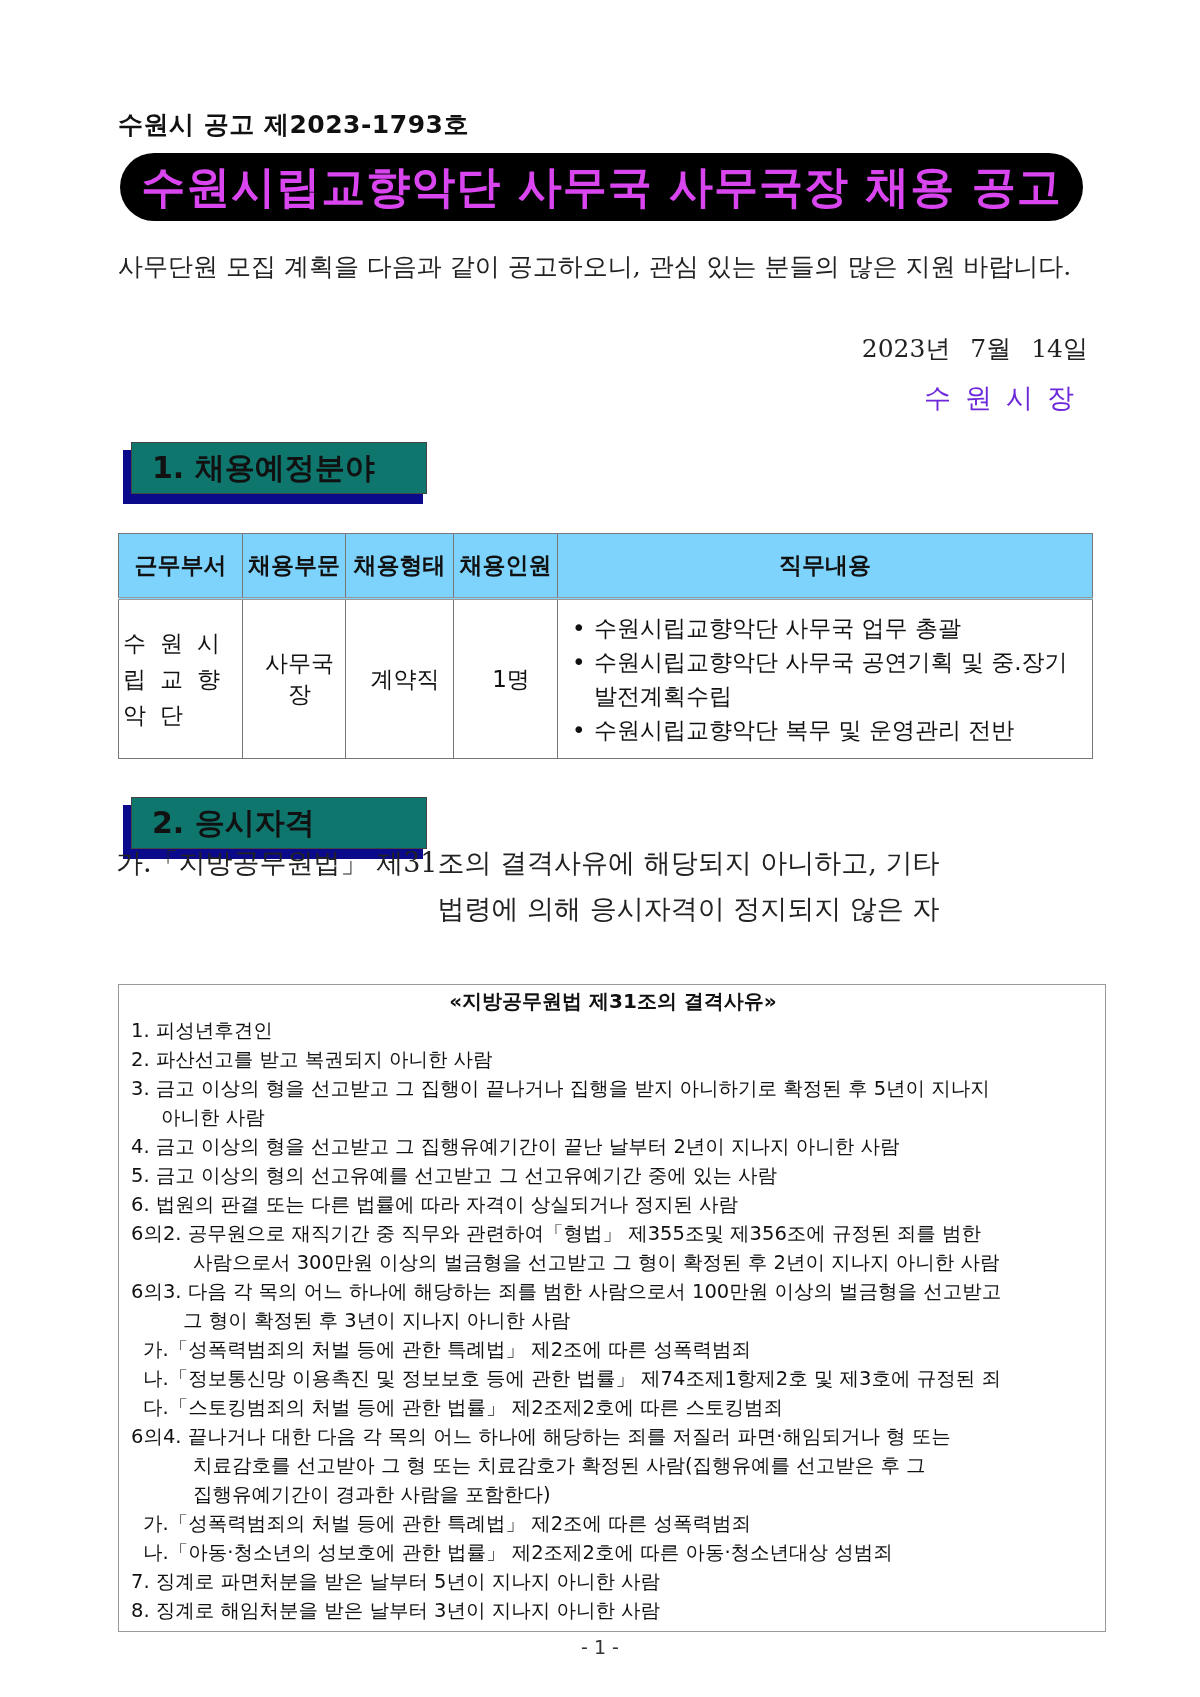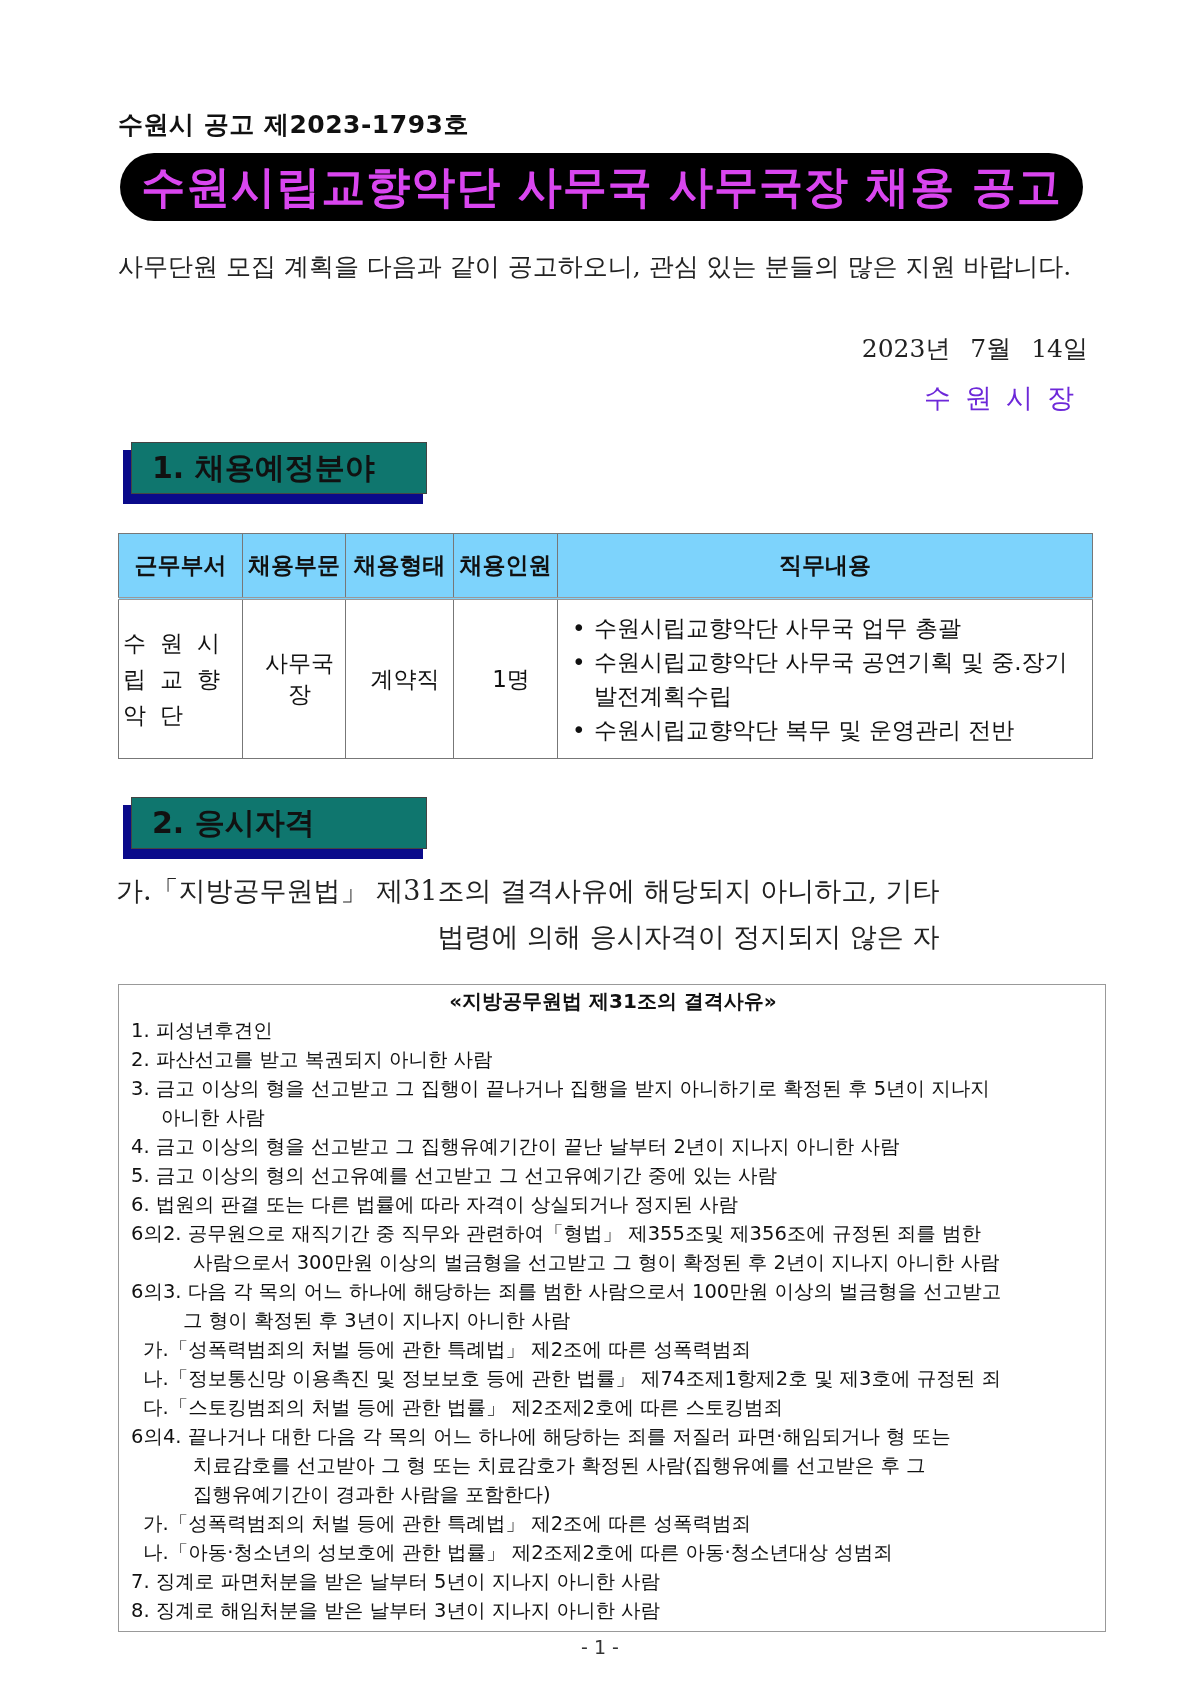--- a/index.html
+++ b/index.html
@@ -21,21 +21,21 @@
   .sec2 { left:115px; top:797px; }
   table.jobs { position:absolute; left:118px; top:533px; width:975px; border-collapse:collapse; font-size:23px; }
   table.jobs th, table.jobs td { border:1px solid #777; }
   table.jobs th { background:#7dd3fc; height:61px; font-weight:bold; font-size:23px; text-align:center; border-bottom:3px double #999; }
   table.jobs td { height:150px; text-align:center; vertical-align:middle;padding-left:12px; }
   table.jobs td.dept { text-align:justify; padding:0 4px; line-height:36px; letter-spacing:14px; font-size:23px; }
   table.jobs td.duties { text-align:left; padding:4px 6px 4px 12px; line-height:34px; font-size:23px; }
   .duties ul { margin:0; padding:0; list-style:none; }
   .duties li { position:relative; padding-left:24px; }
   .duties li::before { content:"•"; position:absolute; left:2px; top:0; }
-  .qual { left:116px; top:868px; font-family:"DejaVu Serif", serif; font-size:27px; line-height:46px; color:#222; }
+  .qual { left:116px; top:840px; font-family:"DejaVu Serif", serif; font-size:27px; line-height:46px; color:#222; }
   .qual .cont { padding-left:48px;text-align:right; }
   .reasons { left:118px; top:965px; width:988px; height:648px; border:1px solid #999; box-sizing:border-box;
              font-size:19.5px; line-height:29px; padding:2px 10px 0 12px; color:#111;margin-top:19px; }
   .reasons .rtitle { text-align:center; font-weight:bold; font-size:20px; }
   .reasons .item { white-space:nowrap; }
   .reasons .i1 { padding-left:30px; }
   .reasons .i2 { padding-left:62px; }
   .reasons .i3 { padding-left:52px; }
   .reasons .sub { padding-left:12px; }
   .page-no { left:0; width:1200px; top:1636px; text-align:center; font-size:19px; color:#333; }

